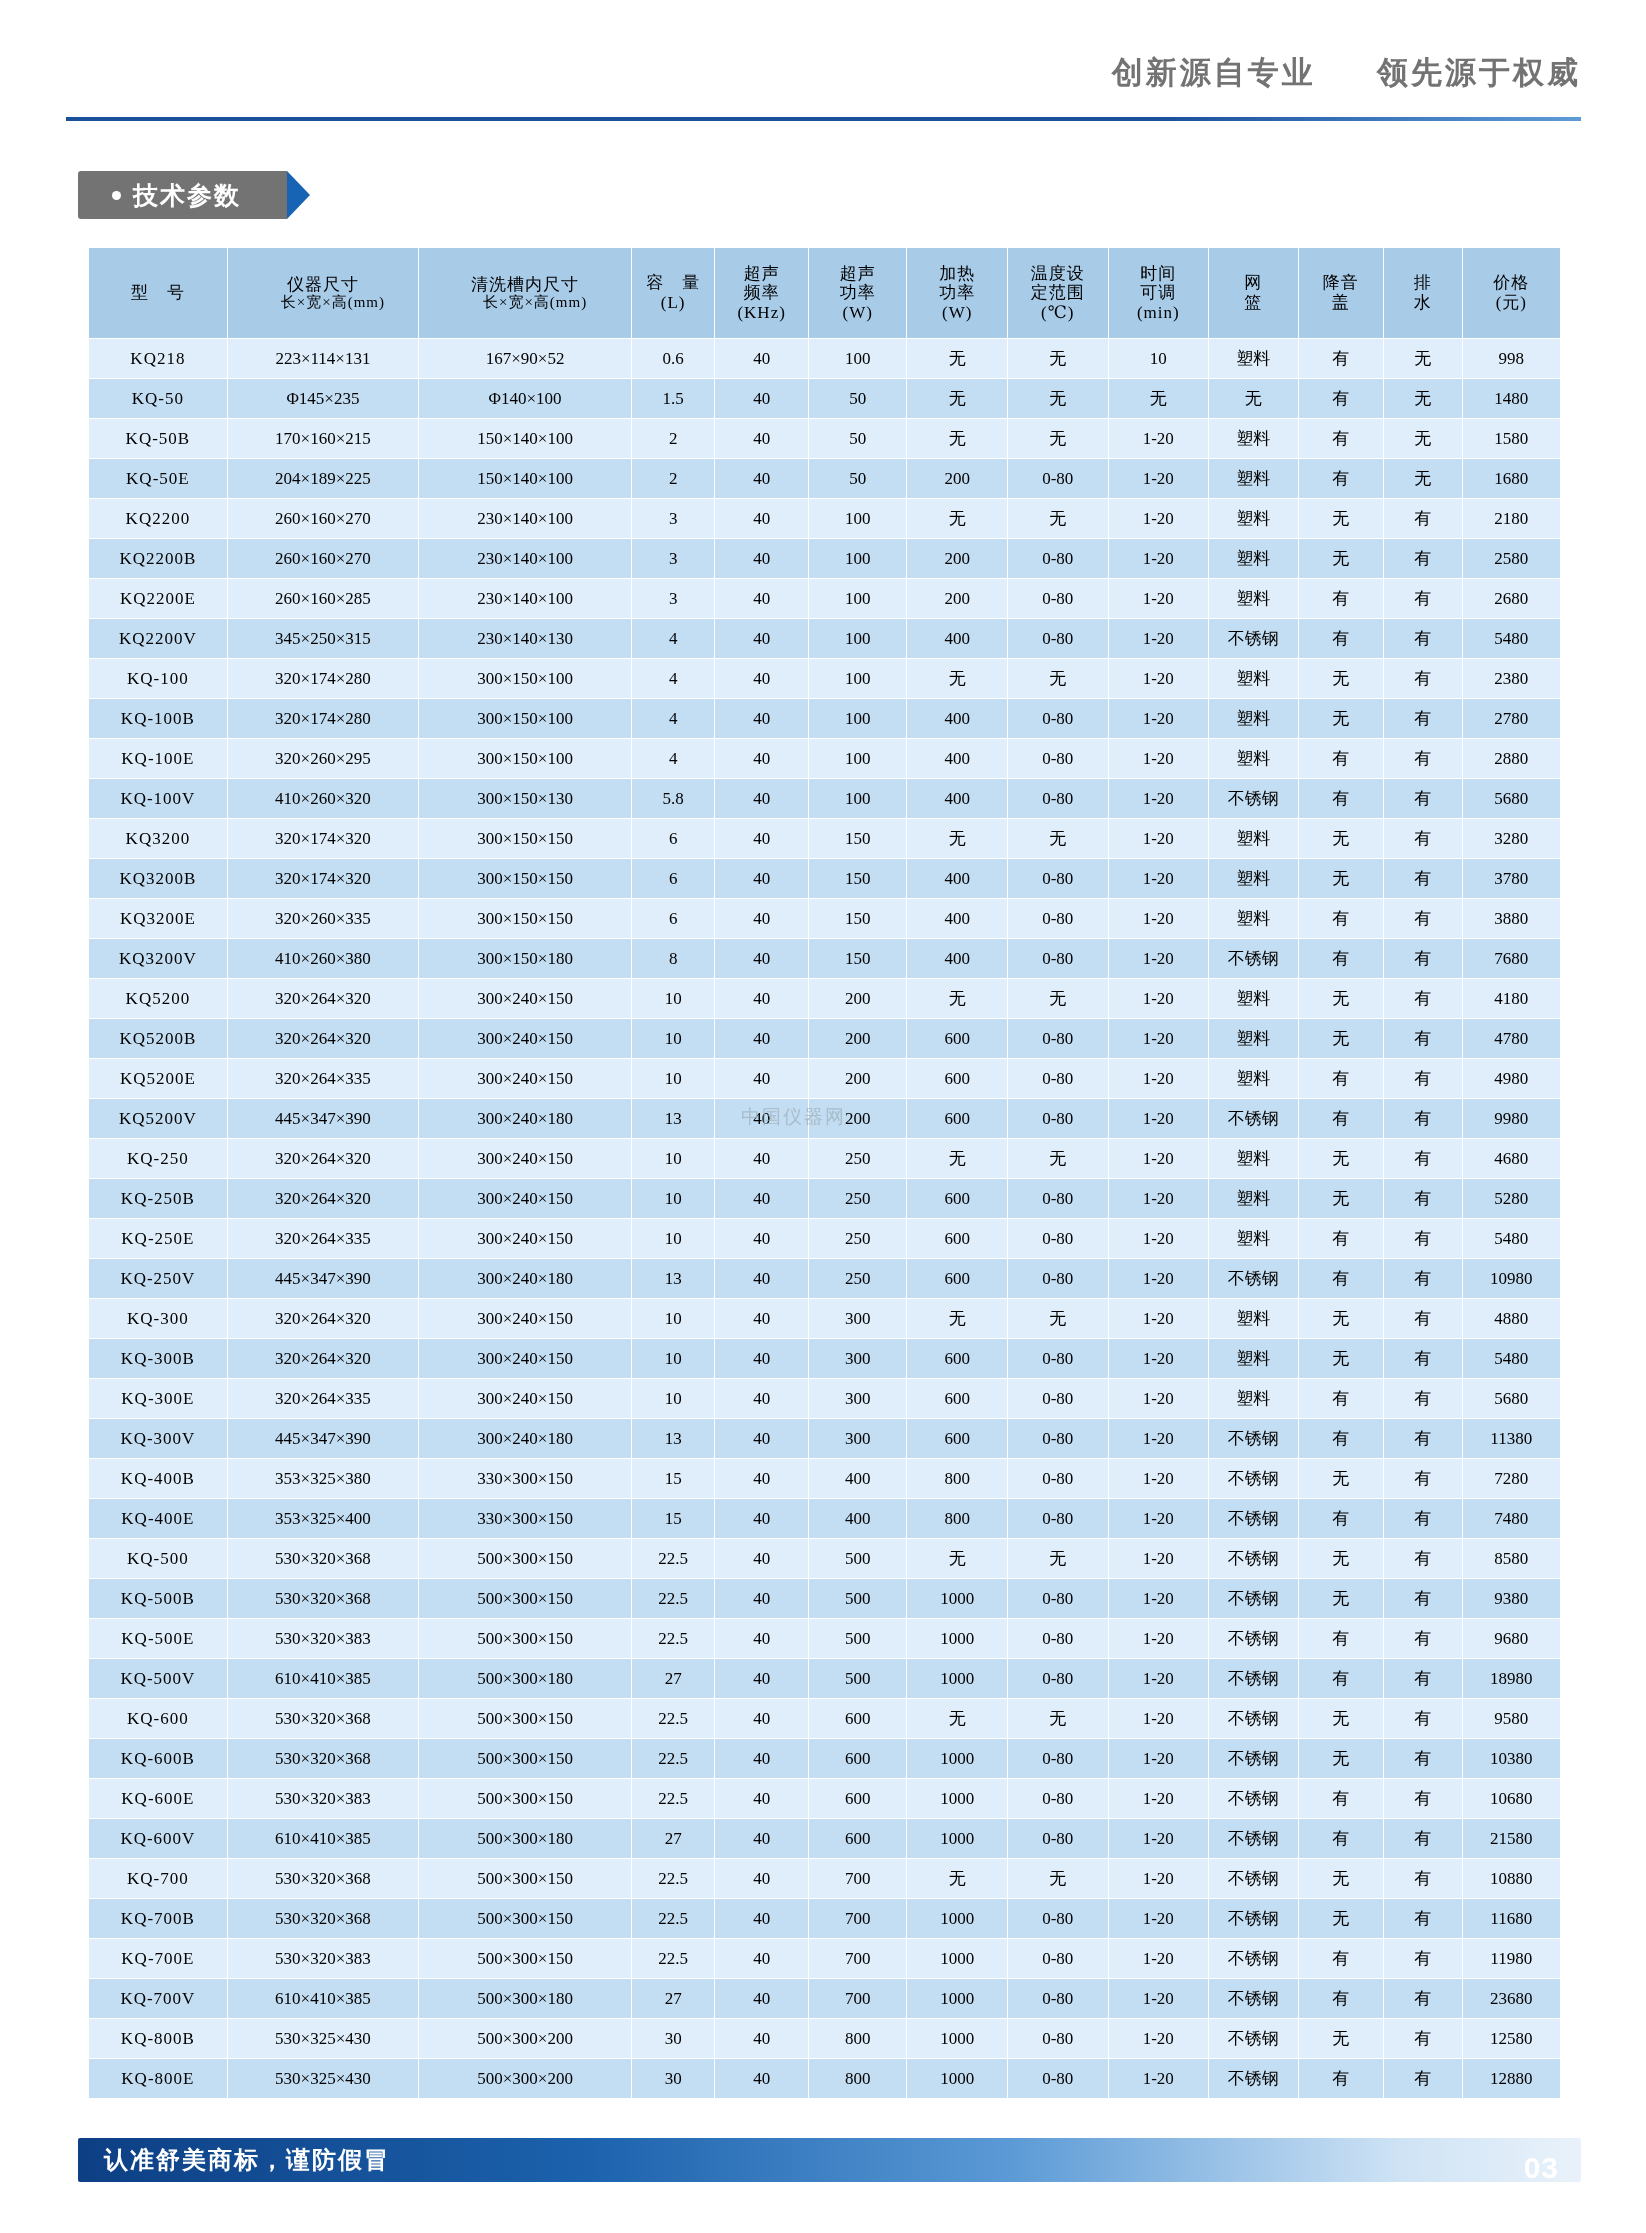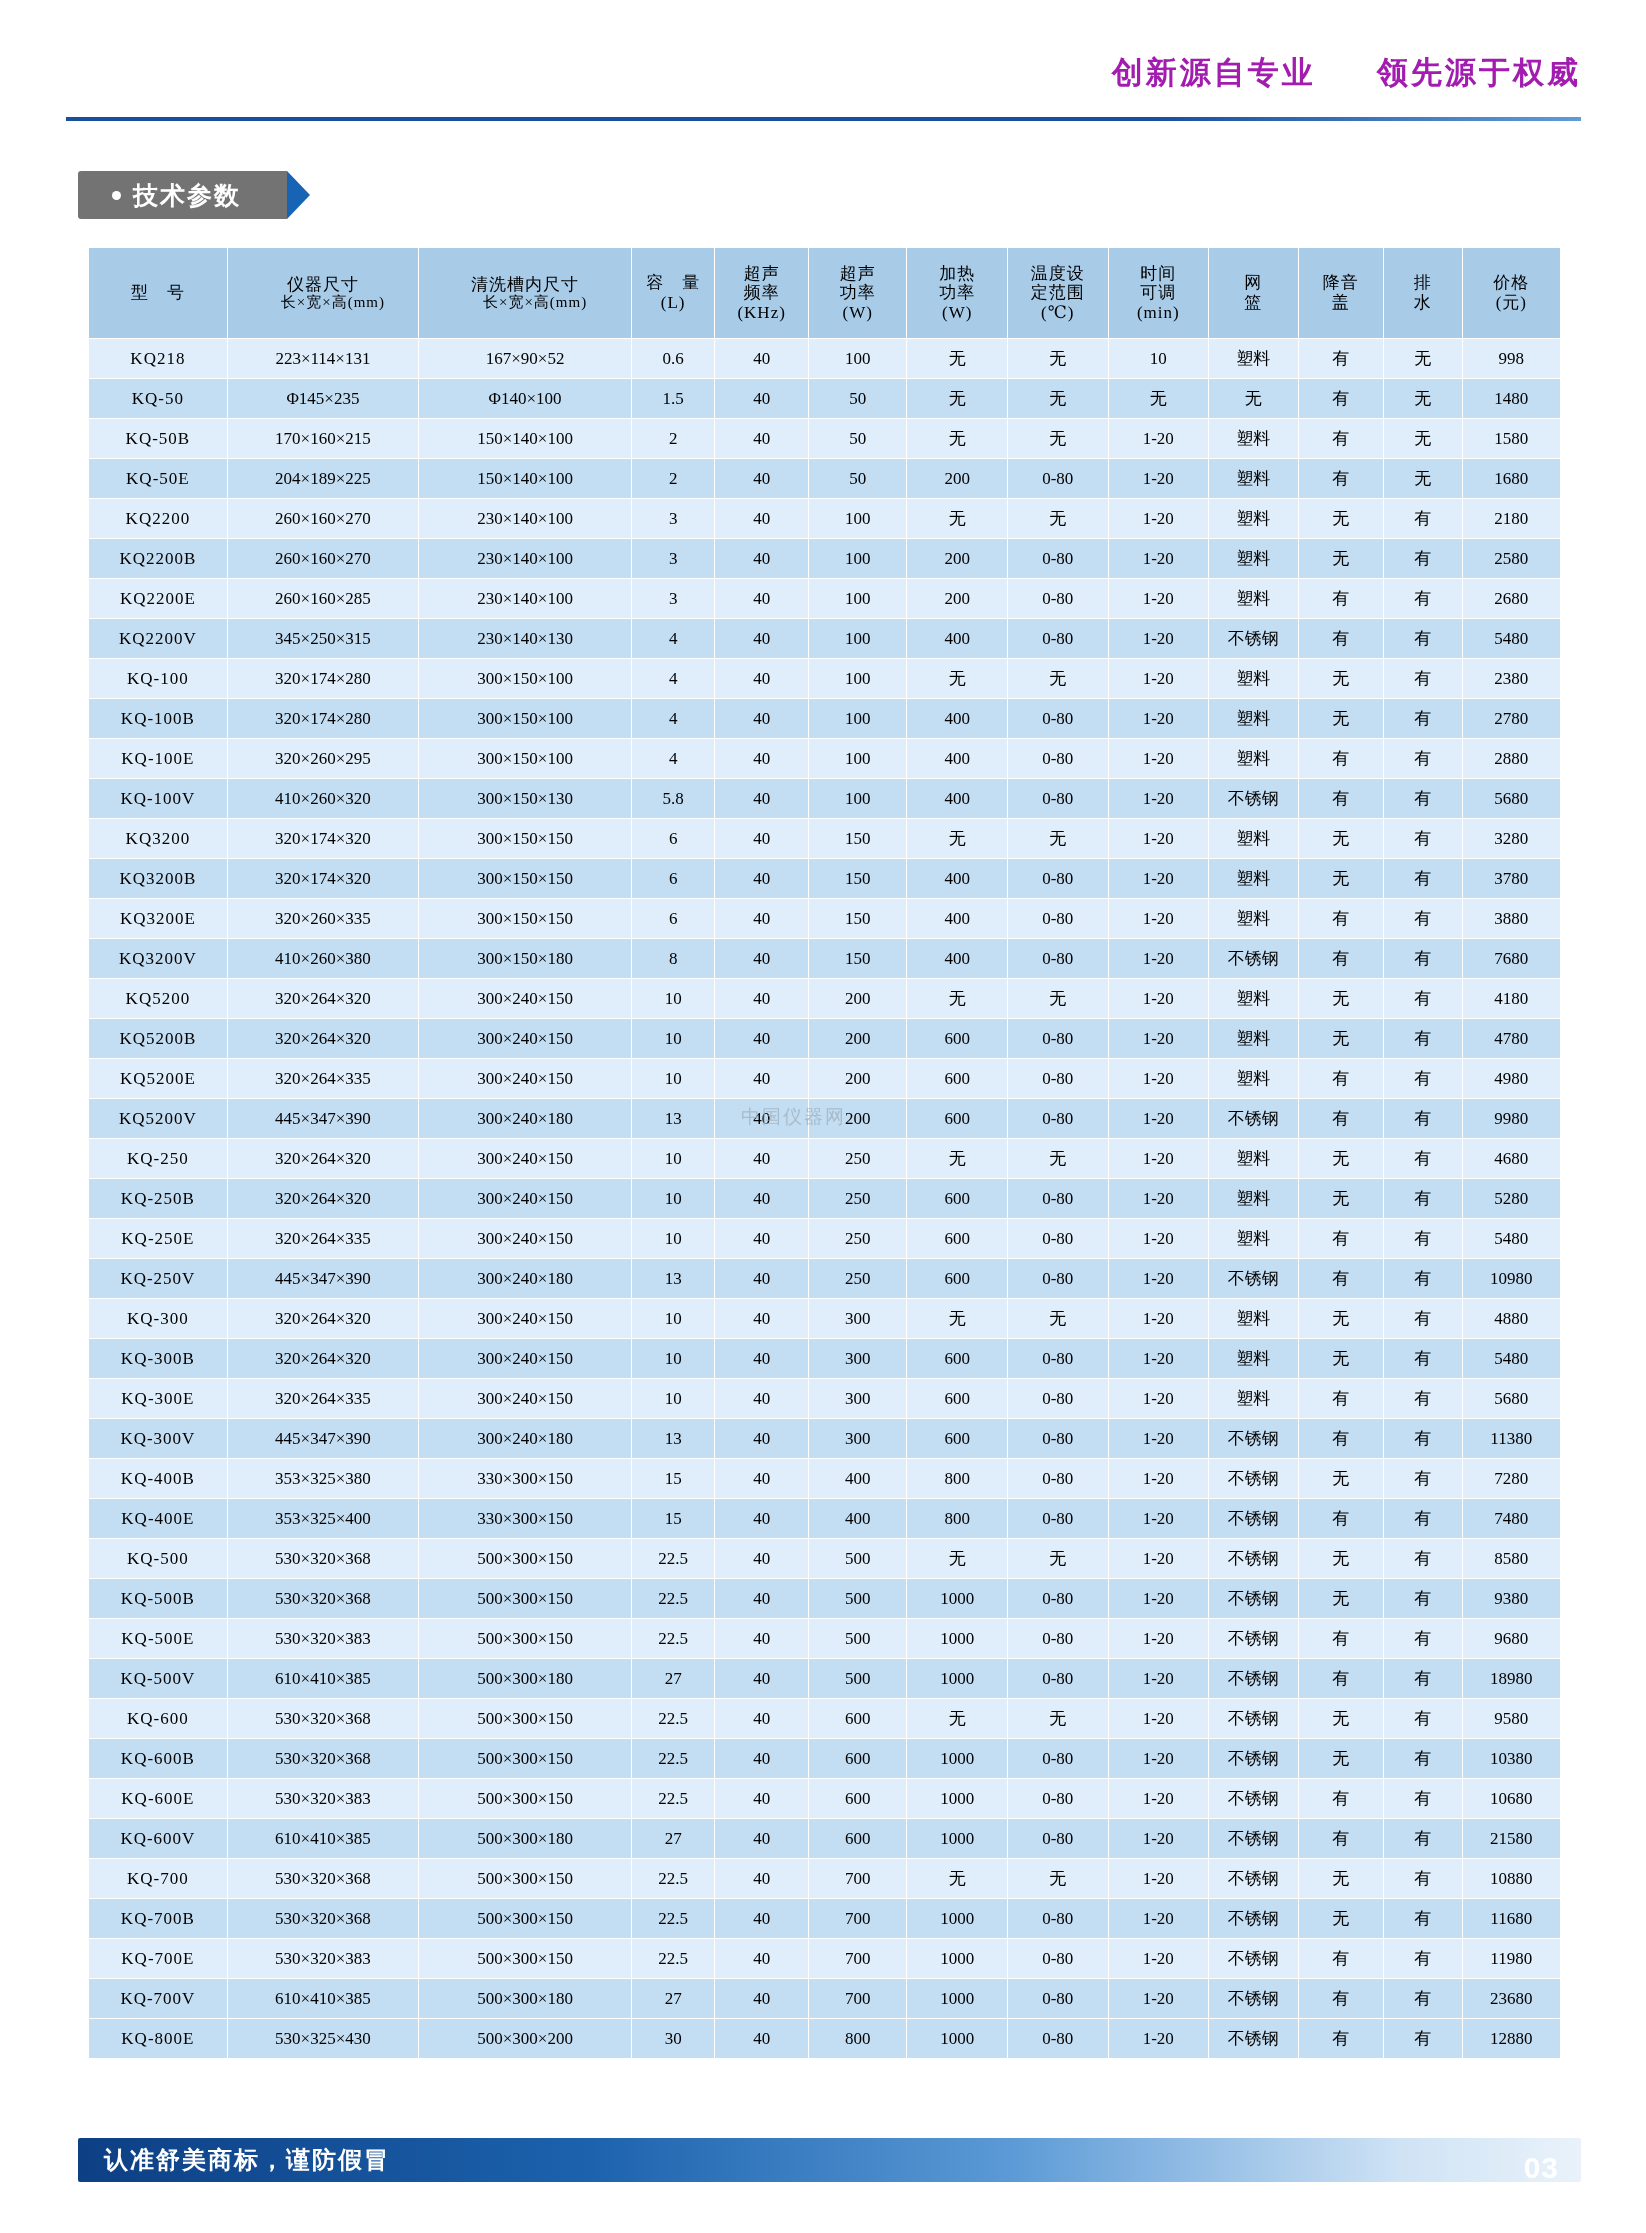--- a/index.html
+++ b/index.html
@@ -23,21 +23,21 @@
     width: 1647px;
     height: 127px;
   }
   .header-slogan {
     position: absolute;
     right: 66px;
     top: 52px;
     font-family: "Liberation Sans", sans-serif;
     font-weight: bold;
     font-size: 31px;
-    color: #a21caf;
+    color: #737373;
     letter-spacing: 3px;
     white-space: nowrap;
     margin-left: 48px;
   }
   .header-slogan .gap {
     display: inline-block;
     width: 38px;
   }
   .header-rule {
     position: absolute;
@@ -933,20 +933,35 @@
           <td>40</td>
           <td>700</td>
           <td>1000</td>
           <td>0-80</td>
           <td>1-20</td>
           <td>不锈钢</td>
           <td>有</td>
           <td>有</td>
           <td>23680</td>
         </tr>
+        <tr class="odd">
+          <td class="model">KQ-800B</td>
+          <td>530×325×430</td>
+          <td>500×300×200</td>
+          <td>30</td>
+          <td>40</td>
+          <td>800</td>
+          <td>1000</td>
+          <td>0-80</td>
+          <td>1-20</td>
+          <td>不锈钢</td>
+          <td>无</td>
+          <td>有</td>
+          <td>12580</td>
+        </tr>
         <tr class="even">
           <td class="model">KQ-800E</td>
           <td>530×325×430</td>
           <td>500×300×200</td>
           <td>30</td>
           <td>40</td>
           <td>800</td>
           <td>1000</td>
           <td>0-80</td>
           <td>1-20</td>

